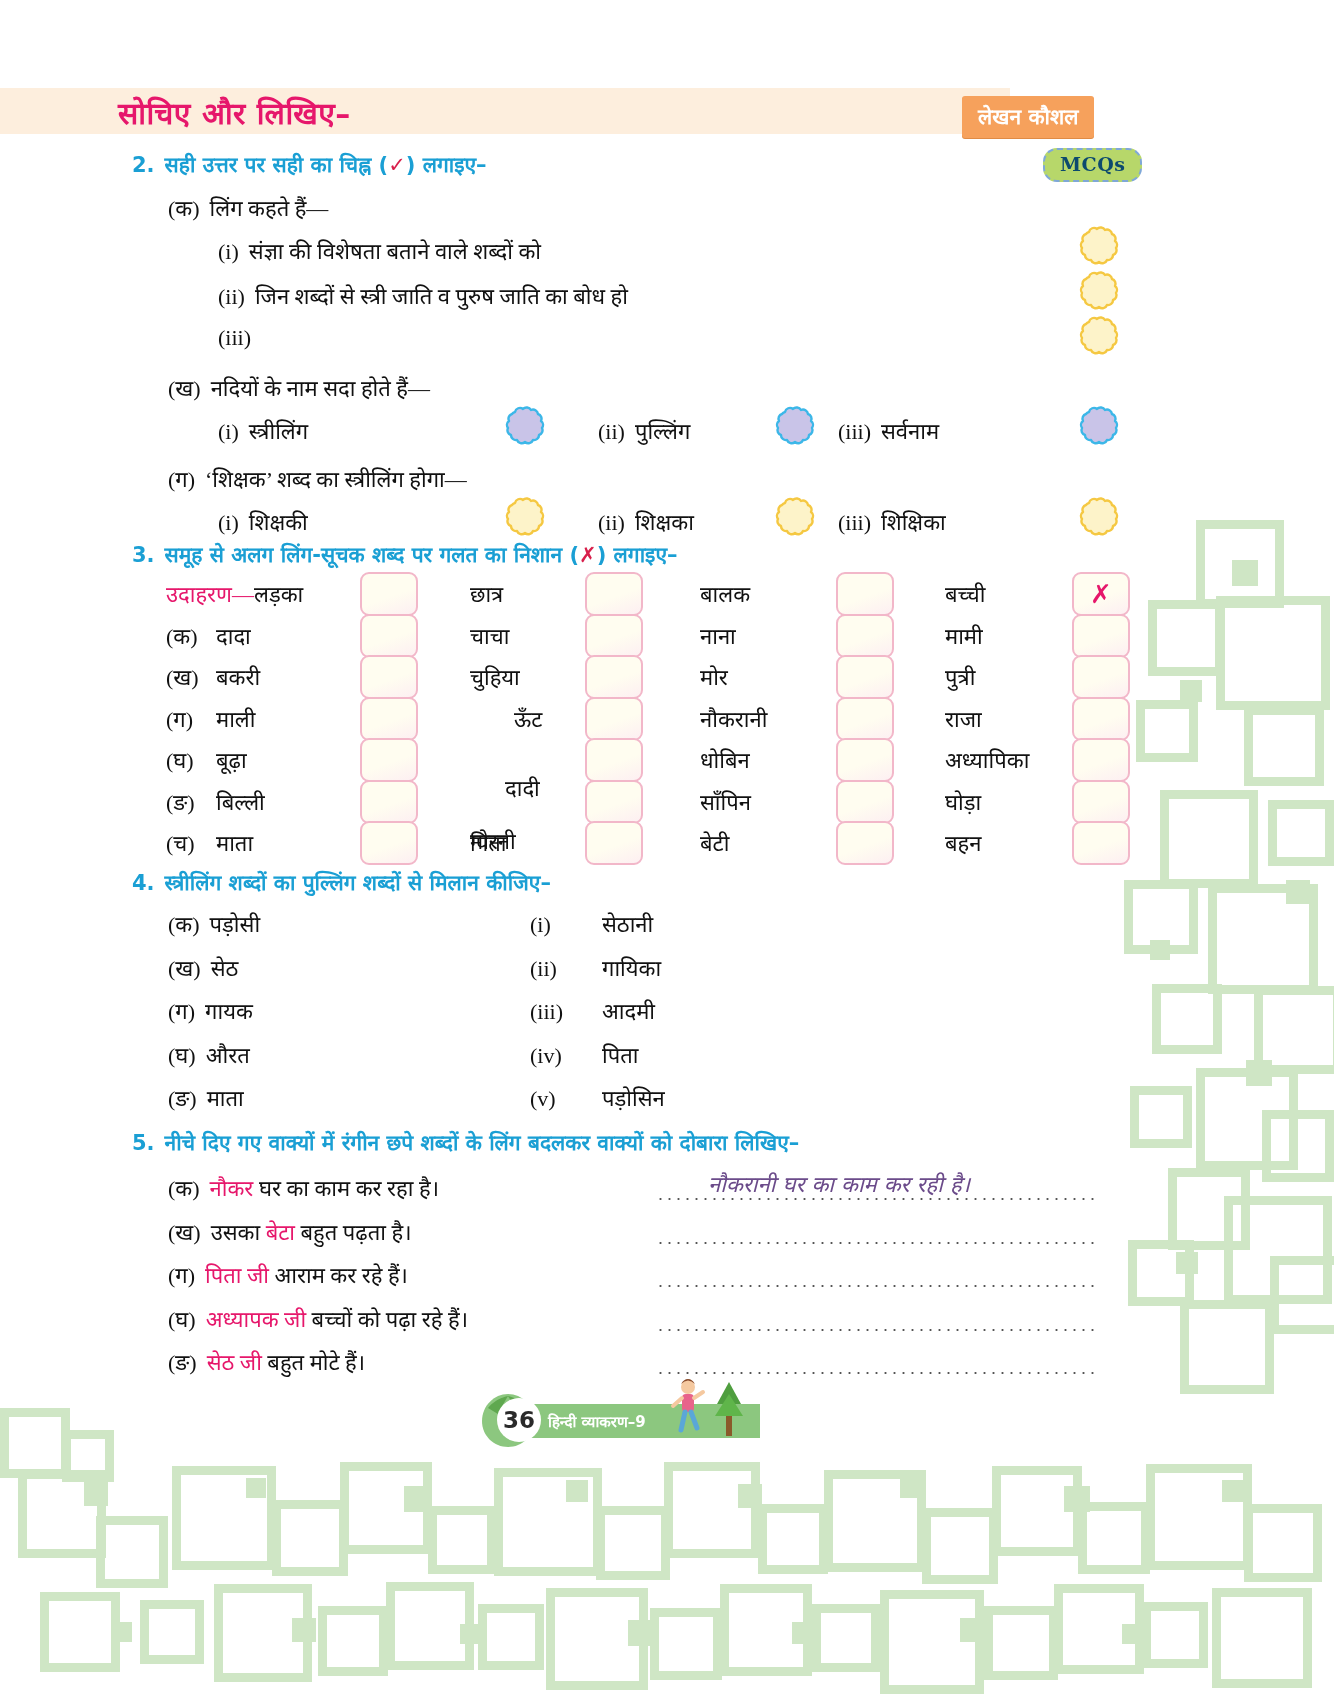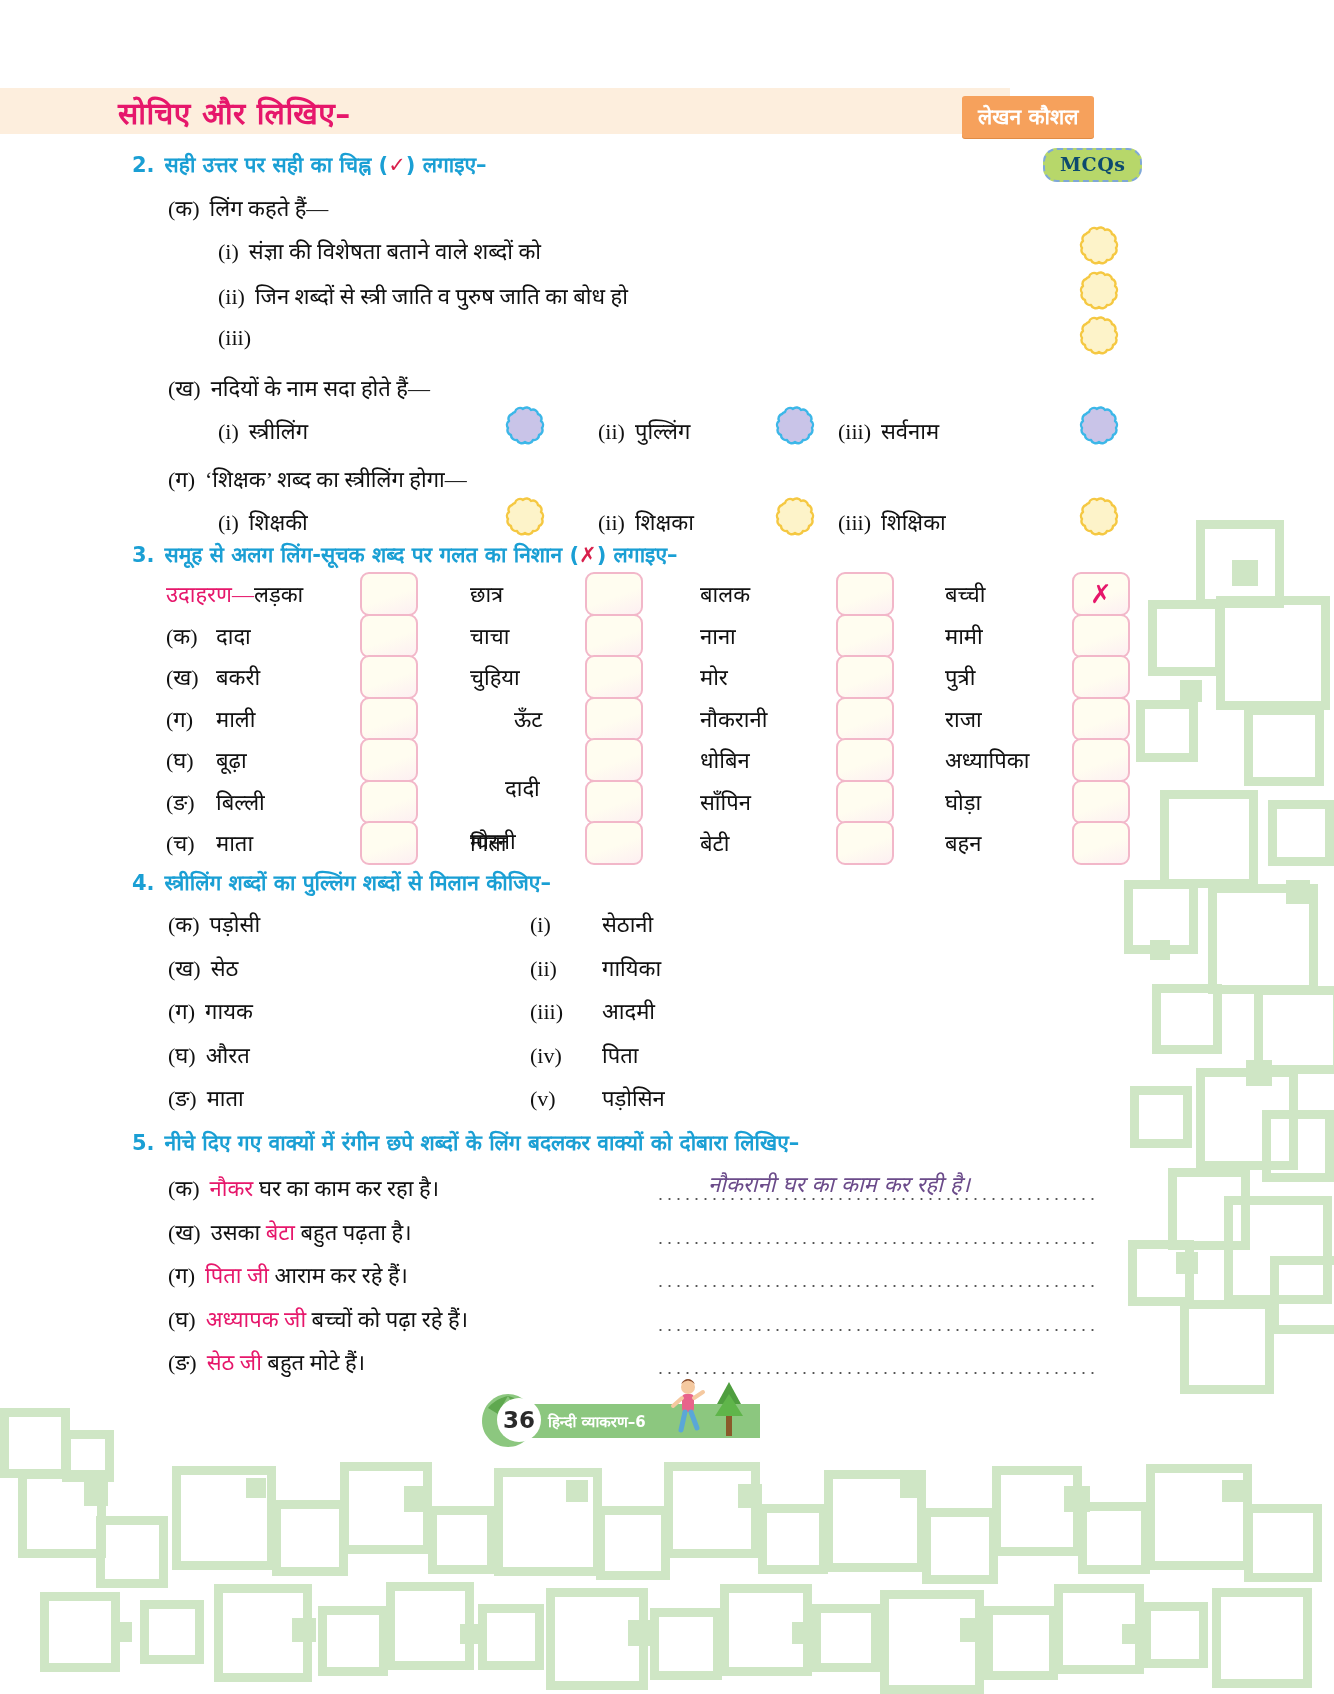--- a/index.html
+++ b/index.html
@@ -441,21 +441,21 @@
     <div class="dline" style="left: 656px; top: 1372px; width: 440px;"></div>
   </div>
 
 <div class="foot-ribbon"></div>
 <svg class="foot-leafL" width="60" height="58" viewBox="0 0 60 58">
   <path d="M30 2 C16 2 4 14 4 29 C4 44 16 55 30 55 C44 55 56 44 56 29 C56 14 44 2 30 2 Z" fill="#8cc77f"></path>
   <path d="M10 16 C18 6 30 4 30 4 C30 4 24 14 20 22 Z" fill="#5fa84f"></path>
   <path d="M50 16 C42 6 30 4 30 4 C30 4 36 14 40 22 Z" fill="#5fa84f"></path>
 </svg>
 <div class="foot-pageno">36</div>
-<div class="foot-book">हिन्दी व्याकरण–6</div>
+<div class="foot-book">हिन्दी व्याकरण–9</div>
 <svg class="foot-kid" width="40" height="56" viewBox="0 0 40 56">
   <circle cx="20" cy="9" r="7" fill="#f5c9a0"></circle>
   <path d="M13 6 q7 -7 14 0 q-3 -5 -7 -5 q-4 0 -7 5Z" fill="#8a4b2a"></path>
   <rect x="14" y="16" width="12" height="18" rx="4" fill="#e8638b"></rect>
   <path d="M14 20 L5 28" stroke="#f5c9a0" stroke-width="4" stroke-linecap="round"></path>
   <path d="M26 20 L35 14" stroke="#f5c9a0" stroke-width="4" stroke-linecap="round"></path>
   <path d="M17 34 L13 52" stroke="#5aa7d8" stroke-width="5" stroke-linecap="round"></path>
   <path d="M23 34 L29 50" stroke="#5aa7d8" stroke-width="5" stroke-linecap="round"></path>
 </svg>
 <svg class="foot-tree" width="34" height="58" viewBox="0 0 34 58">

